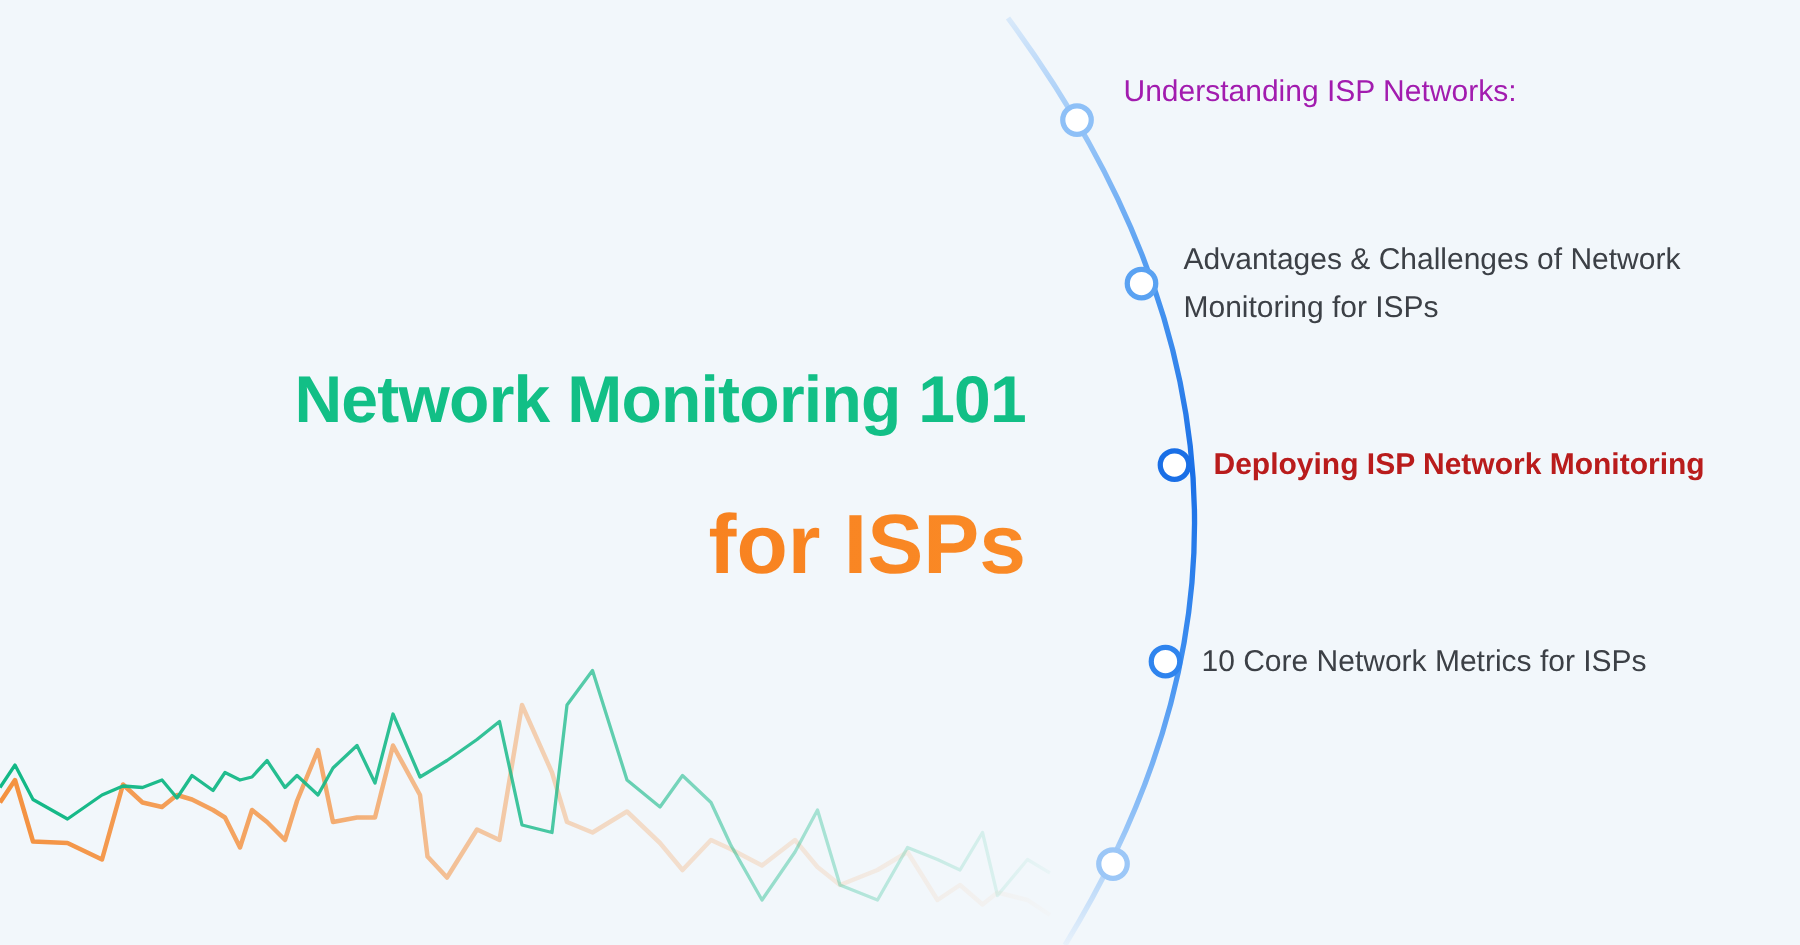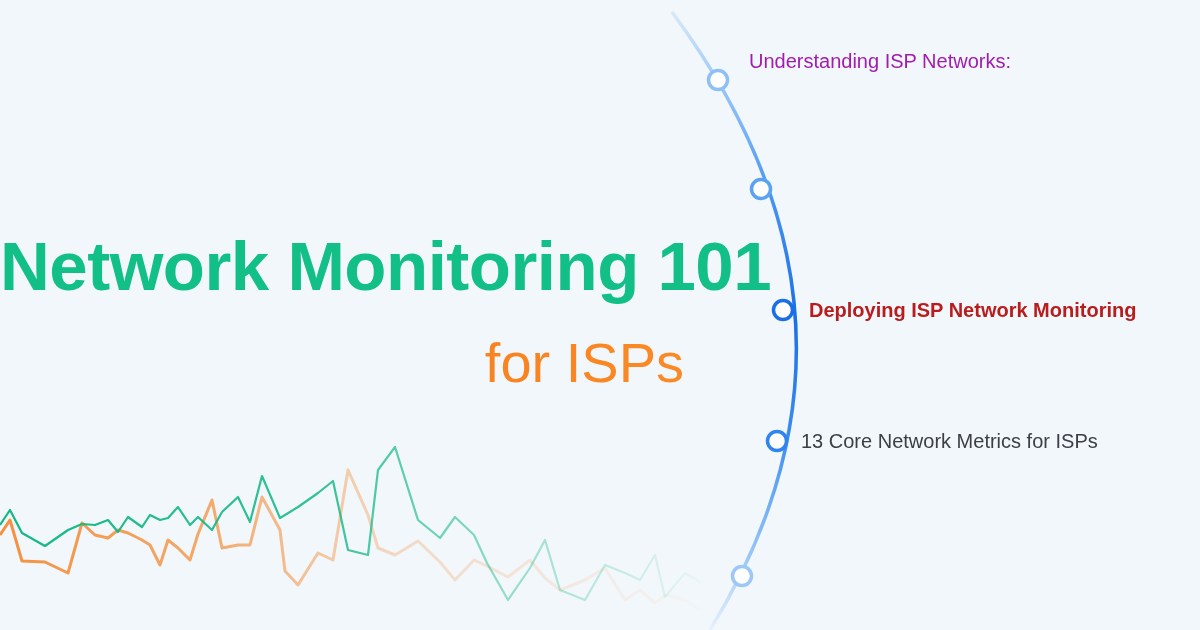--- a/index.html
+++ b/index.html
@@ -12,30 +12,30 @@
     .banner { position: absolute; inset: 0; width: 1200px; height: 630px; }
 
     .title-block {
       position: absolute;
       left: 0;
       top: 232px;
       width: 684px;
       text-align: right;
     }
     .title-line1 {
-      font-size: 69px;
+      font-size: 44px;
       font-weight: 700;
       color: #12bf86;
       letter-spacing: -0.5px;
       line-height: 70px;
       white-space: nowrap;
     }
     .title-line2 {
       font-size: 56px;
-      font-weight: 400;
+      font-weight: 700;
       line-height: 70px;
       margin-top: 26px;
       white-space: nowrap;
       background: linear-gradient(90deg, #f37114 0%, #fa8a26 100%);
       -webkit-background-clip: text;
       background-clip: text;
       color: transparent;
     }
 
     svg.deco { position: absolute; left: 0; top: 0; }
@@ -98,23 +98,27 @@
 
   <div class="title-block">
     <div class="title-line1">Network Monitoring 101</div>
     <div class="title-line2">for ISPs</div>
   </div>
 
   <div class="timeline-item faded" style="left:749px; top:45px;">
     <span>Understanding ISP Networks:</span>
   </div>
 
+  <div class="timeline-item mid" style="left:789px; top:157px;">
+    <span>Advantages &amp; Challenges of Network</span>
+    <span>Monitoring for ISPs</span>
+  </div>
 
   <div class="timeline-item active" style="left:809px; top:294px;">
     <span>Deploying ISP Network Monitoring</span>
   </div>
 
   <div class="timeline-item mid" style="left:801px; top:425px;">
-    <span>13 Core Network Metrics for ISPs</span>
+    <span>10 Core Network Metrics for ISPs</span>
   </div>
 
 
 </div>
 
 </body></html>

